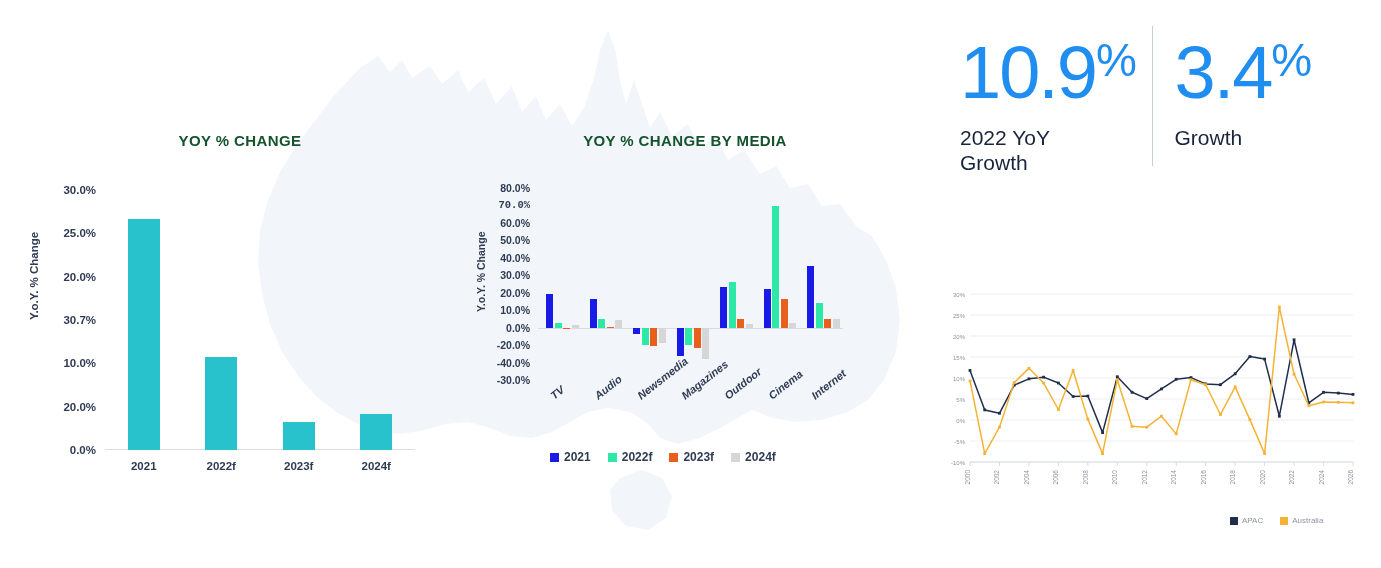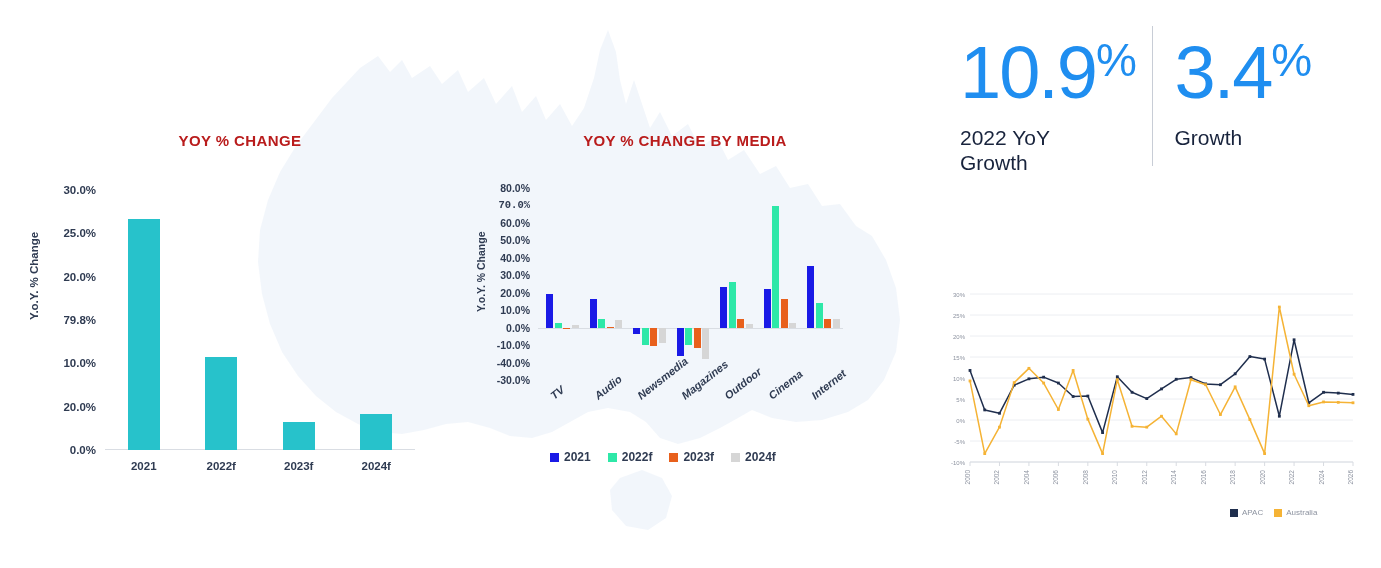--- a/index.html
+++ b/index.html
@@ -15,21 +15,21 @@
 
   
   #map-bg {
     position: absolute; left: 60px; top: 8px;
     width: 880px; height: 560px;
     pointer-events: none;
   }
 
   
   .chart-title {
-    color: #b91c1c;
+    color: #14532d;
     font-weight: bold;
     letter-spacing: .4px;
     text-align: center;
   }
 
   
   #chart1 { position: absolute; left: 10px; top: 132px; width: 430px; height: 360px; }
   #chart1 .chart-title { font-size: 15px; margin-left: 30px; }
 
   #c1-plot {
@@ -113,22 +113,22 @@
     color: #18233c; font-size: 21px; line-height: 25px; margin-top: 10px;
     font-weight: normal;
   }
   #stats-divider { width: 1px; background: #c8cdd6; margin: 8px 14px 6px 14px; height: 140px; }
 
   
   #chart3 { position: absolute; left: 930px; top: 232px; width: 445px; height: 330px; }
   #chart3 .chart-title { font-size: 15.5px; line-height: 21px; }
   #c3-svgwrap { position: absolute; left: 10px; top: 56px; width: 425px; height: 220px; }
   #c3-legend {
-    position: absolute; left: 300px; top: 276px;
-    display: flex; gap: 11px; align-items: center;
+    position: absolute; left: 300px; top: 284px;
+    display: flex; gap: 17px; align-items: center;
   }
   #c3-legend .item { display: flex; align-items: center; gap: 4px; }
   #c3-legend .sw { width: 8px; height: 8px; display: inline-block; }
   #c3-legend .lb { font-size: 8px; color: #8d93a0; }
 </style>
 </head>
 <body>
 
 <div id="page">
 
@@ -152,21 +152,21 @@
   </svg>
 
   <div id="chart1">
     <div class="chart-title">YOY % CHANGE</div>
     <div id="c1-ylabel">Y.o.Y. % Change</div>
     <div id="c1-plot">
       <div id="c1-axis-line"></div>
     <div class="c1-ytick" style="top: 260px;">0.0%</div>
         <div class="c1-ytick" style="top: 216.667px;">20.0%</div>
         <div class="c1-ytick" style="top: 173.333px;">10.0%</div>
-        <div class="c1-ytick" style="top: 130px;">79.8%</div>
+        <div class="c1-ytick" style="top: 130px;">30.7%</div>
         <div class="c1-ytick" style="top: 86.6667px;">20.0%</div>
         <div class="c1-ytick" style="top: 43.3333px;">25.0%</div>
         <div class="c1-ytick" style="top: 0px;">30.0%</div>
         <div class="c1-bar-slot" style="left: 0px; width: 77.5px;">
           <div class="c1-bar" title="26.6%" style="height: 230.533px; background: rgb(39, 194, 203);"></div>
           <div class="c1-xlabel">2021</div>
         </div>
         <div class="c1-bar-slot" style="left: 77.5px; width: 77.5px;">
           <div class="c1-bar" title="10.7%" style="height: 92.7333px; background: rgb(39, 194, 203);"></div>
           <div class="c1-xlabel">2022f</div>
@@ -182,21 +182,21 @@
       </div>
   </div>
 
   <div id="chart2">
     <div class="chart-title">YOY % CHANGE BY MEDIA</div>
     <div id="c2-ylabel">Y.o.Y. % Change</div>
     <div id="c2-plot">
       <div id="c2-zero" style="top: 139.636px;"></div>
     <div class="c2-ytick" style="top: 192px; text-align: center;">-30.0%</div>
         <div class="c2-ytick" style="top: 174.545px;">-40.0%</div>
-        <div class="c2-ytick" style="top: 157.091px;">-10.0%</div>
+        <div class="c2-ytick" style="top: 157.091px;">-20.0%</div>
         <div class="c2-ytick" style="top: 139.636px;">0.0%</div>
         <div class="c2-ytick" style="top: 122.182px;">10.0%</div>
         <div class="c2-ytick" style="top: 104.727px;">20.0%</div>
         <div class="c2-ytick" style="top: 87.2727px;">30.0%</div>
         <div class="c2-ytick" style="top: 69.8182px;">40.0%</div>
         <div class="c2-ytick" style="top: 52.3636px;">50.0%</div>
         <div class="c2-ytick" style="top: 34.9091px;">60.0%</div>
         <div class="c2-ytick" style="top: 17.4545px; font-family: Liberation Mono, monospace;">70.0%</div>
         <div class="c2-ytick" style="top: 0px;">80.0%</div>
         <div class="c2-group" style="left: 0px; width: 43.5714px;">

